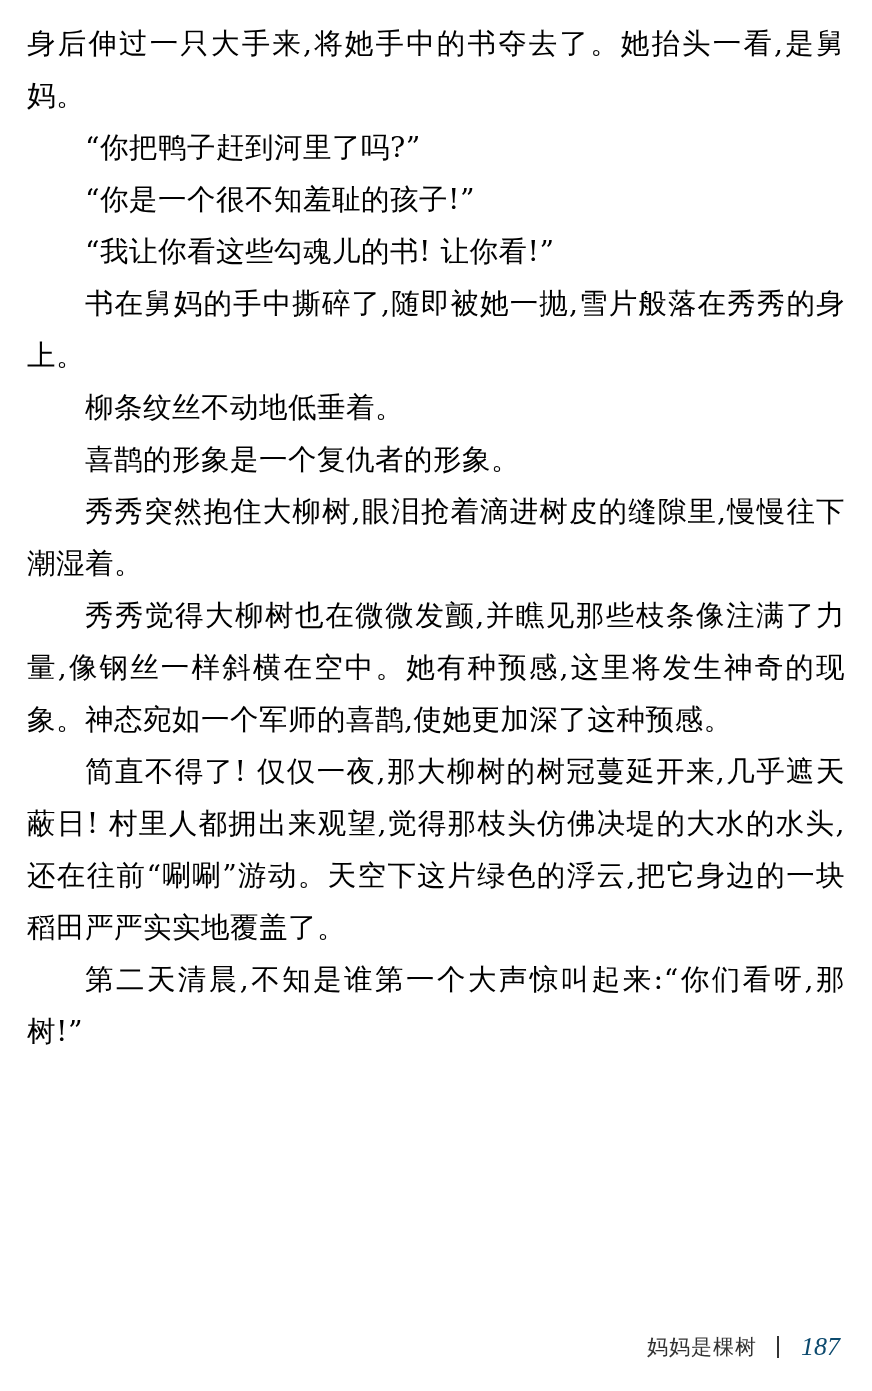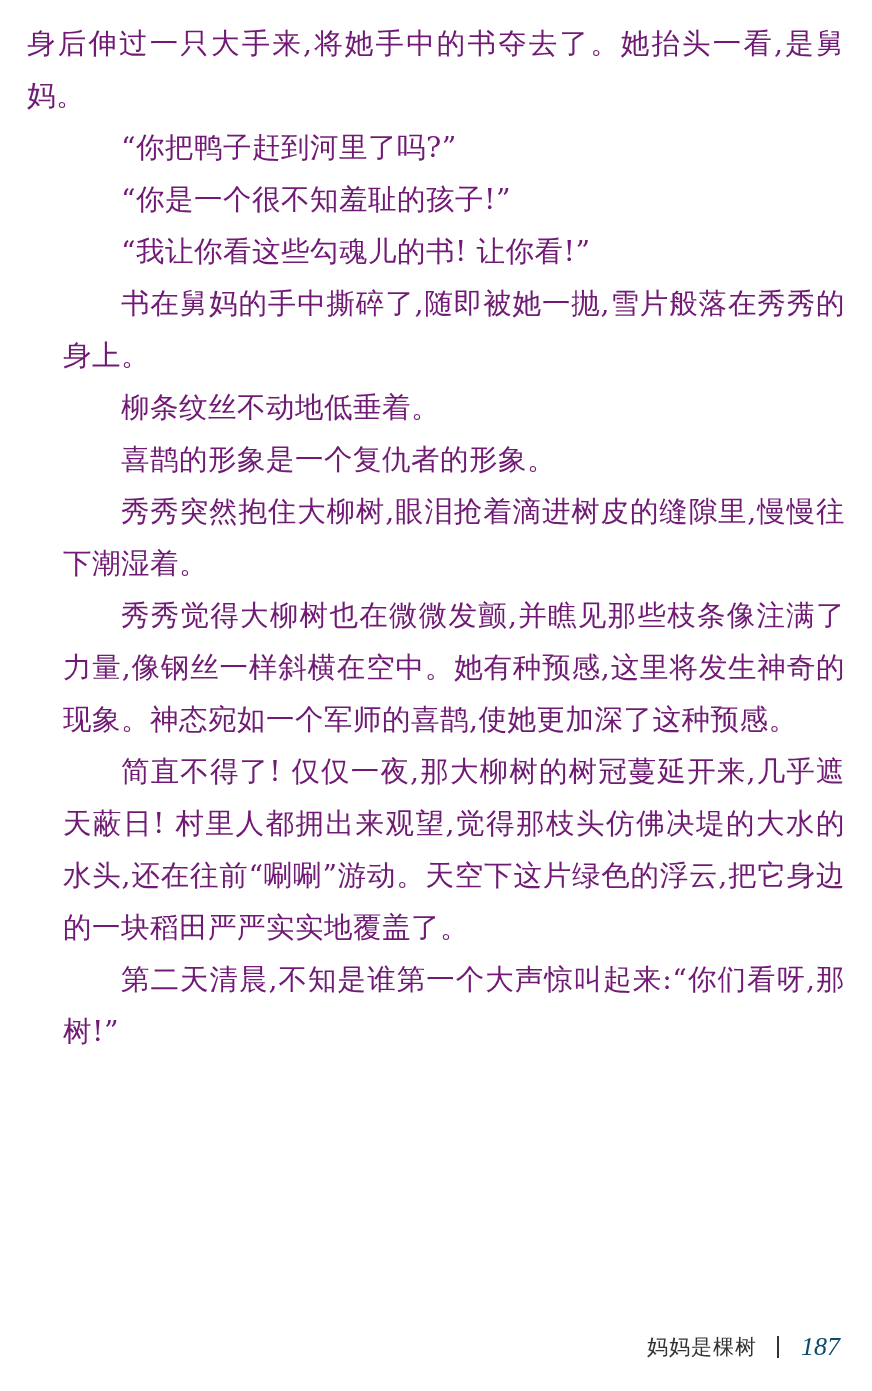--- a/index.html
+++ b/index.html
@@ -3,28 +3,28 @@
 <meta charset="utf-8">
 <style>
   html, body { margin: 0; padding: 0; background: #ffffff; }
   body { width: 872px; height: 1391px; position: relative; overflow: hidden; }
   .page {
     position: absolute;
     left: 27px;
     top: 18px;
     width: 818px;
     font-family: "DejaVu Serif", "Liberation Serif", serif;
-    color: #701a75;
+    color: #000000;
     font-size: 28.5px;
     line-height: 52px;
     text-align: justify;
     letter-spacing: 0.5px;
   }
   .page p { margin: 0; padding: 0; }
-  .page p.indent { text-indent: 58px; margin-left: 36px; }
+  .page p.indent { text-indent: 58px; }
   .footer {
     position: absolute;
     top: 1332px;
     right: 32px;
     display: flex;
     align-items: center;
     color: #333333;
   }
   .footer .book-title {
     font-family: "DejaVu Sans", "Liberation Sans", sans-serif;

